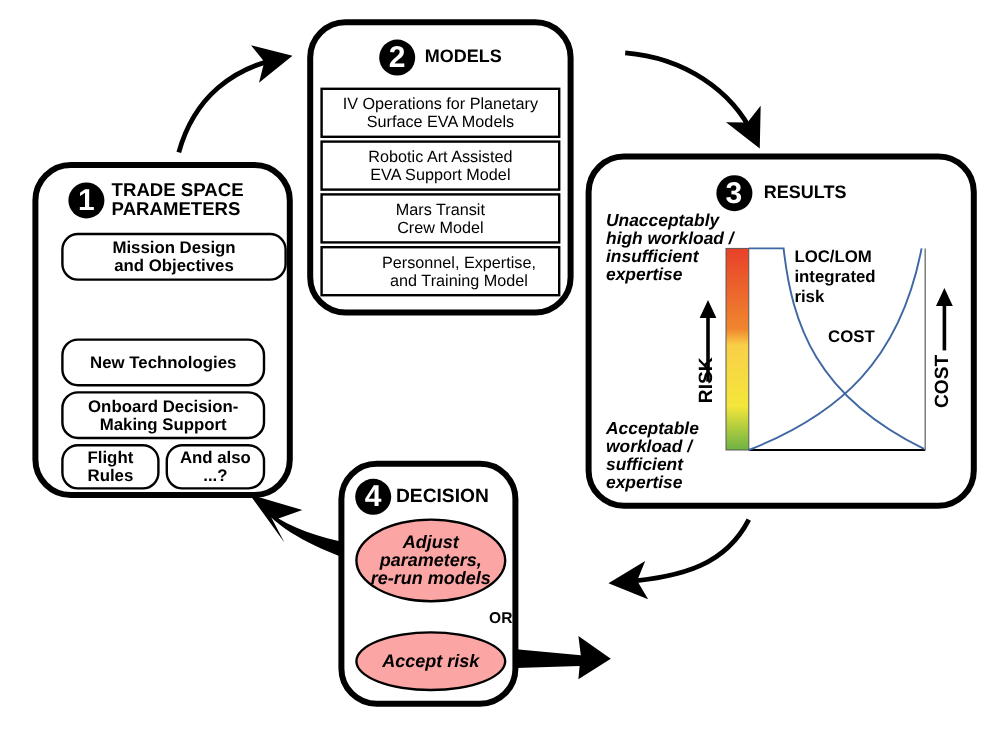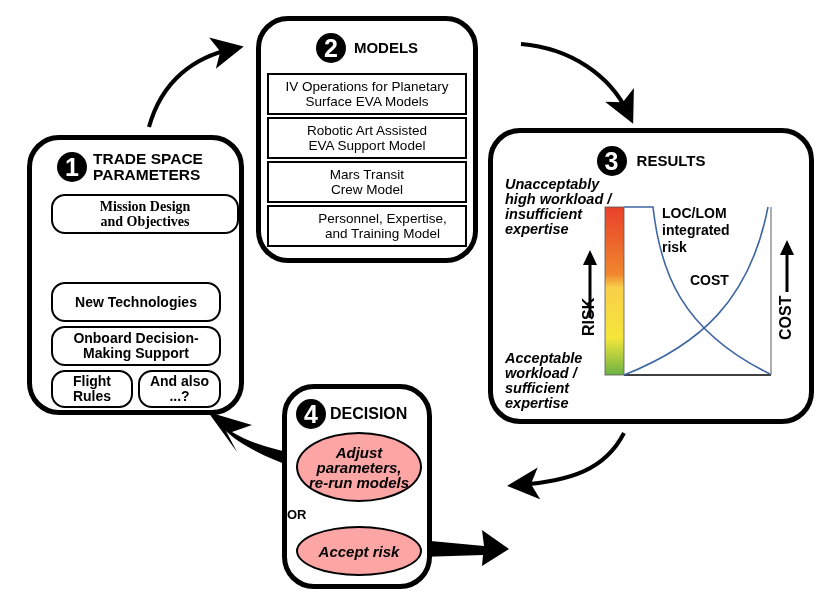--- a/index.html
+++ b/index.html
@@ -37,21 +37,21 @@
   <path d="M302,470 C270,460 240,445 226,431 L237,452 L208,412 L252,425 L232,432 C250,443 275,450 302,455 Z" fill="#000"></path>
   <path d="M420,540 L484,546 L482,530 L509,549 L482,566 L483,555 L420,557 Z" fill="#000"></path>
 </svg>
 
 <div class="panel" style="left:27px; top:135px; width:217px; height:280px;">
   <div style="position:absolute; left:25px; top:11px; display:flex; align-items:center;">
     <span class="badge">1</span>
     <span class="ptitle" style="margin-left:6px; white-space:pre-line; font-size:15.5px;">TRADE SPACE
 PARAMETERS</span>
   </div>
-  <div class="pill" style="left:19px; top:54px; width:188px; height:40px;font-family:Liberation Serif, serif;">Mission Design
+  <div class="pill" style="left:19px; top:54px; width:188px; height:40px;">Mission Design
 and Objectives</div>
   <div class="pill" style="left:19px; top:142px; width:170px; height:40px;">New Technologies</div>
   <div class="pill" style="left:19px; top:186px; width:170px; height:40px;">Onboard Decision-
 Making Support</div>
   <div class="pill" style="left:19px; top:230px; width:82px; height:38px;">Flight
 Rules</div>
   <div class="pill" style="left:106px; top:230px; width:83px; height:38px;">And also
 ...?</div>
 </div>
 
@@ -112,18 +112,18 @@
 <div class="lbl" style="left:662px; top:205px; line-height:17px;">LOC/LOM
 integrated
 risk</div>
 <div class="lbl" style="left:690px; top:272px;">COST</div>
 
 <div class="panel" style="left:282px; top:384px; width:150px; height:205px;">
   <div style="position:absolute; left:9px; top:10px; display:flex; align-items:center;">
     <span class="badge">4</span>
     <span class="ptitle" style="margin-left:4px; font-size:16px;">DECISION</span>
   </div>
-  <div class="lbl" style="left:0; right:0; text-align:left; top:118px; font-size:13px;">OR</div>
+  <div class="lbl" style="left:0; right:0; text-align:right; top:118px; font-size:13px;">OR</div>
 </div>
 <div class="ell" style="left:296px; top:432px; width:126px; height:70px;">Adjust
 parameters,
 re-run models</div>
 <div class="ell" style="left:296px; top:526px; width:126px; height:50px;">Accept risk</div>
 
 </body></html>

